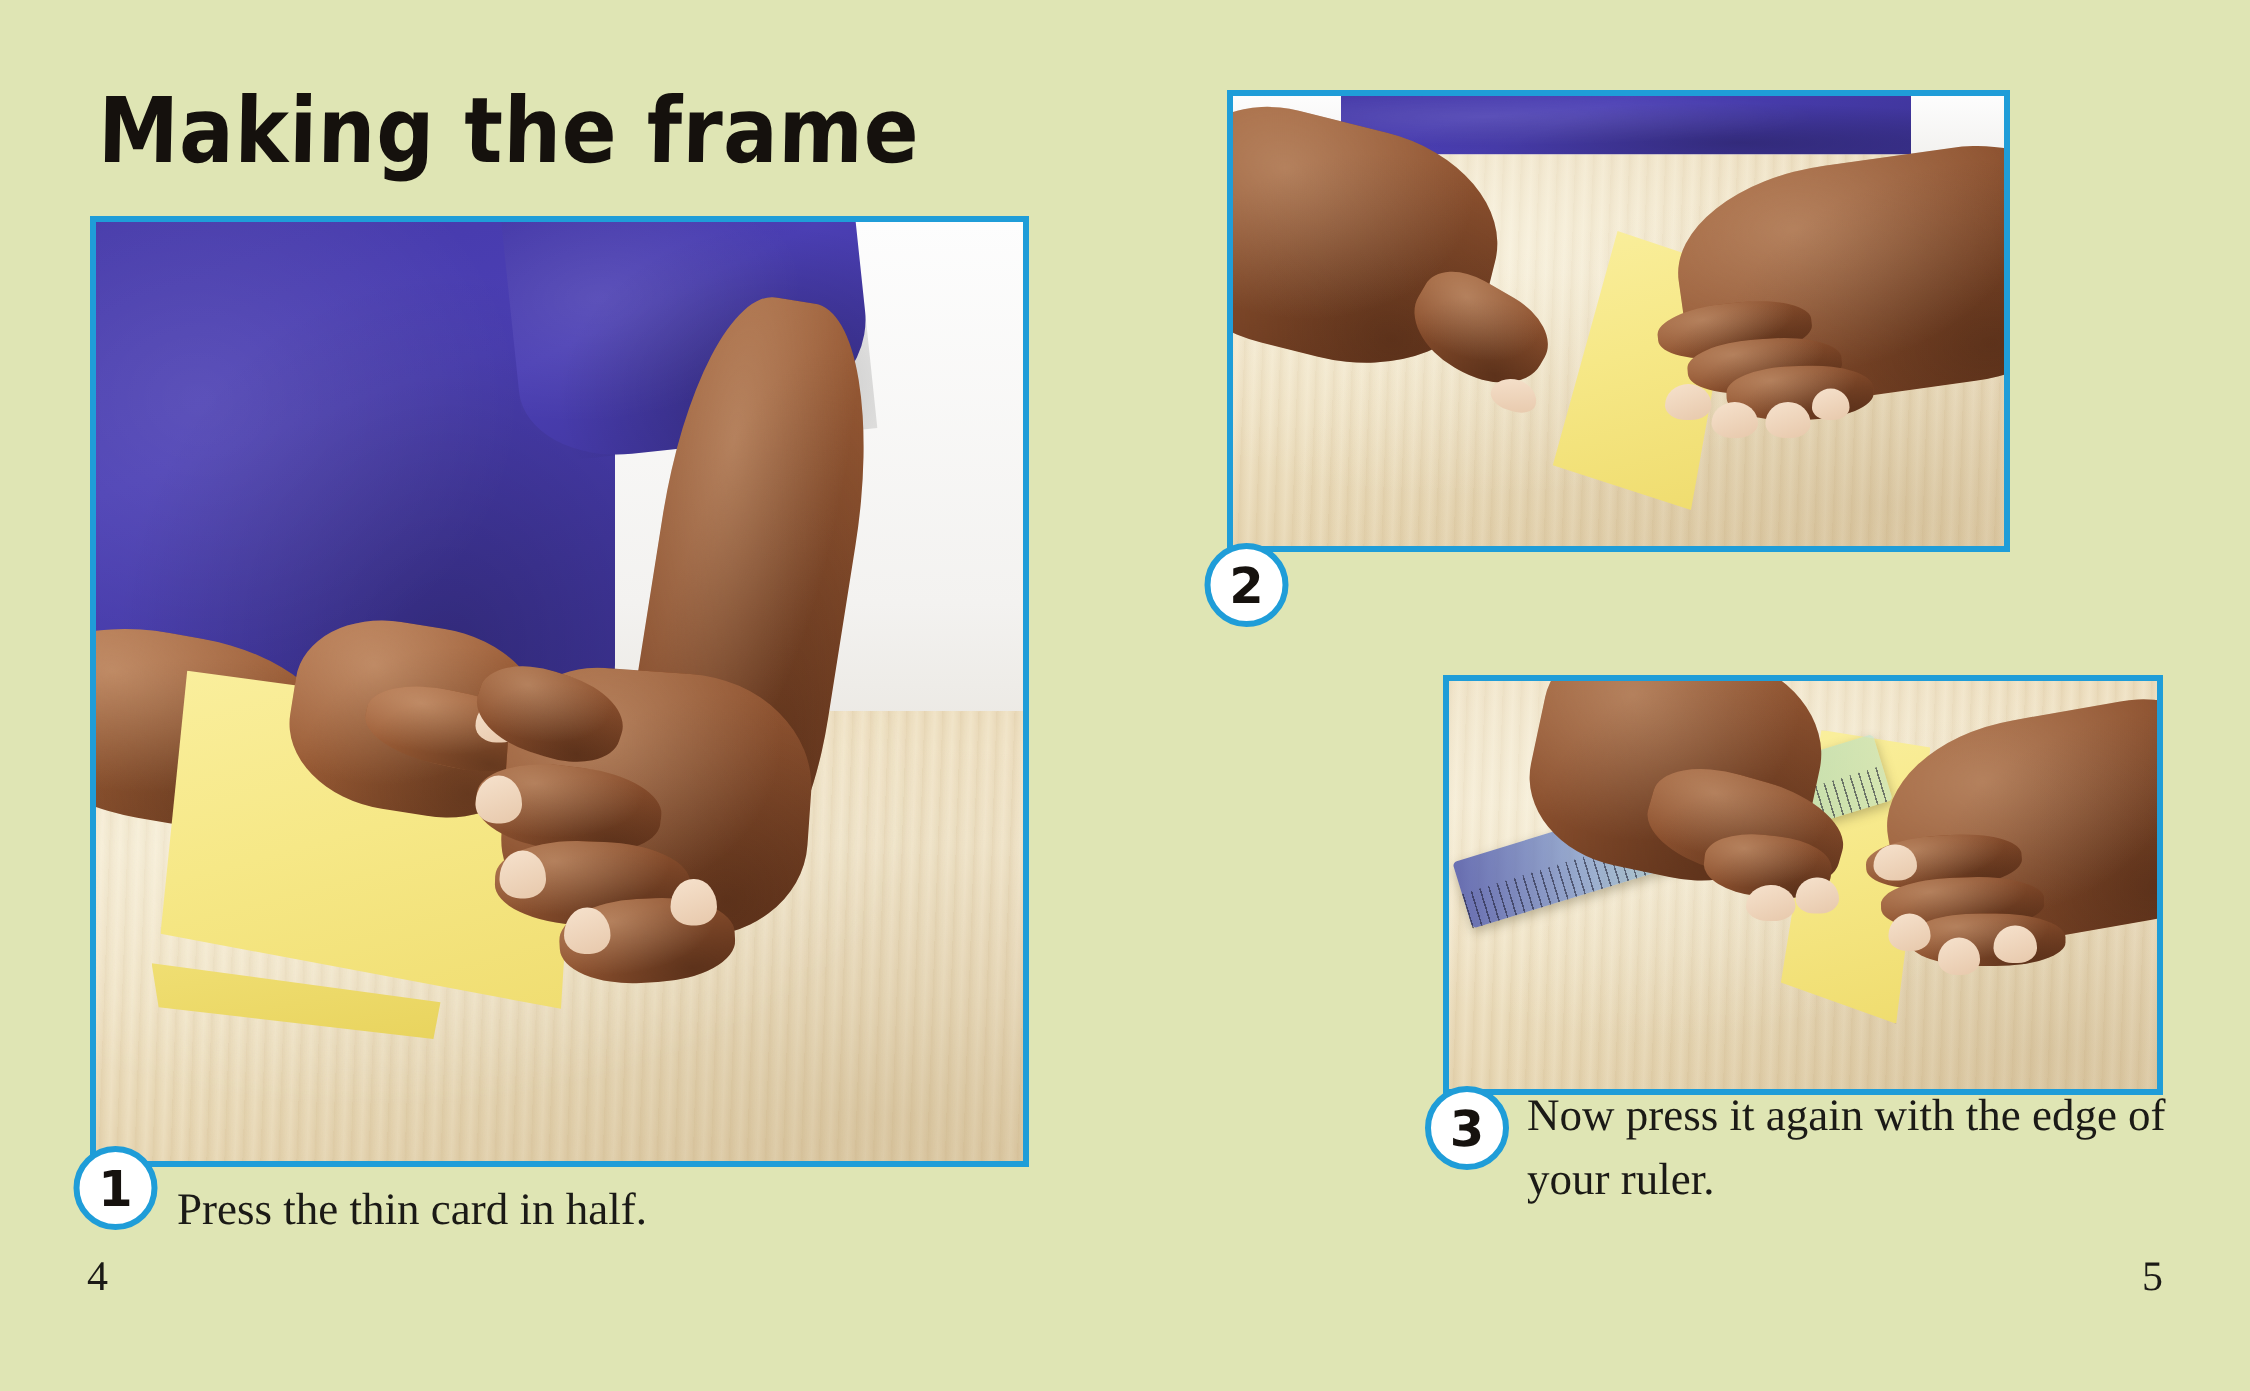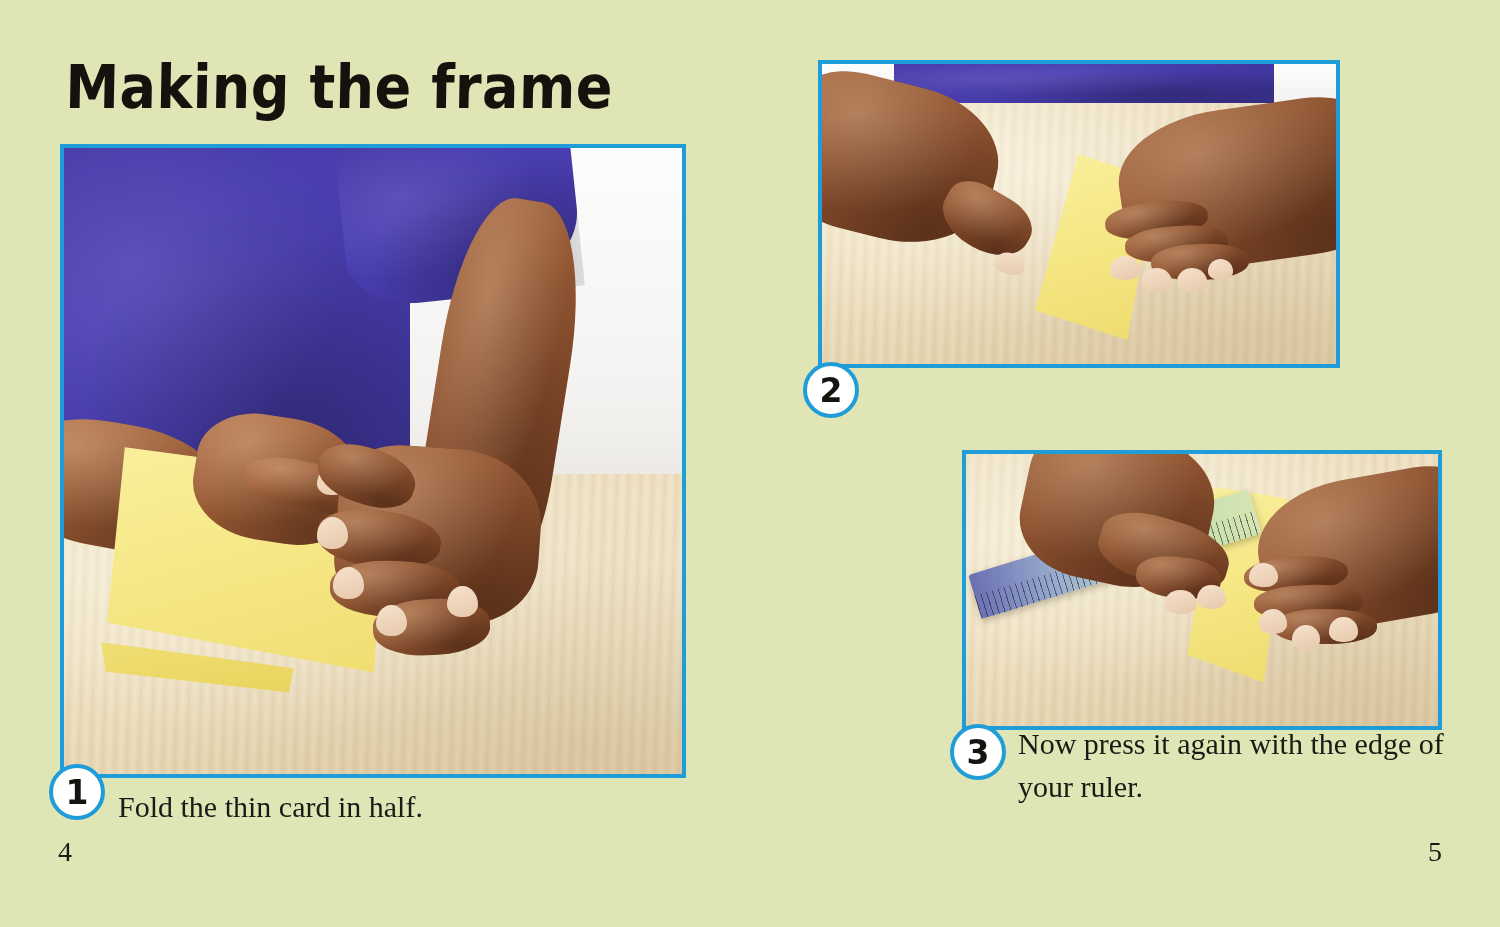--- a/index.html
+++ b/index.html
@@ -247,21 +247,21 @@
                   border-radius:45%; transform: rotate(-3deg);"></div>
       <div class="nail" style="left:41%; top:59%; width:5%; height:5%;"></div>
       <div class="nail" style="left:43.5%; top:67%; width:5%; height:5%;"></div>
       <div class="nail" style="left:50.5%; top:73%; width:5%; height:5%;"></div>
       <div class="nail" style="left:62%; top:70%; width:5%; height:5%;"></div>
     </div>
   </div>
 
   <div class="badge" id="badge-1">1</div>
 
-  <div class="caption" id="caption-1">Fold the thin card in half.</div>
+  <div class="caption" id="caption-1">Press the thin card in half.</div>
 
   <div class="photo" id="photo-2">
     <div class="photo-inner">
 
       <div class="shirt" style="left:12%; top:0; width:78%; height:14%;
                   border-radius:0 0 14% 18%;"></div>
       <div class="whitewall" style="height:18%;"></div>
       <div class="shirt" style="left:14%; top:0; width:74%; height:13%;"></div>
 
       <div class="tabletop" style="top:13%;"></div>

